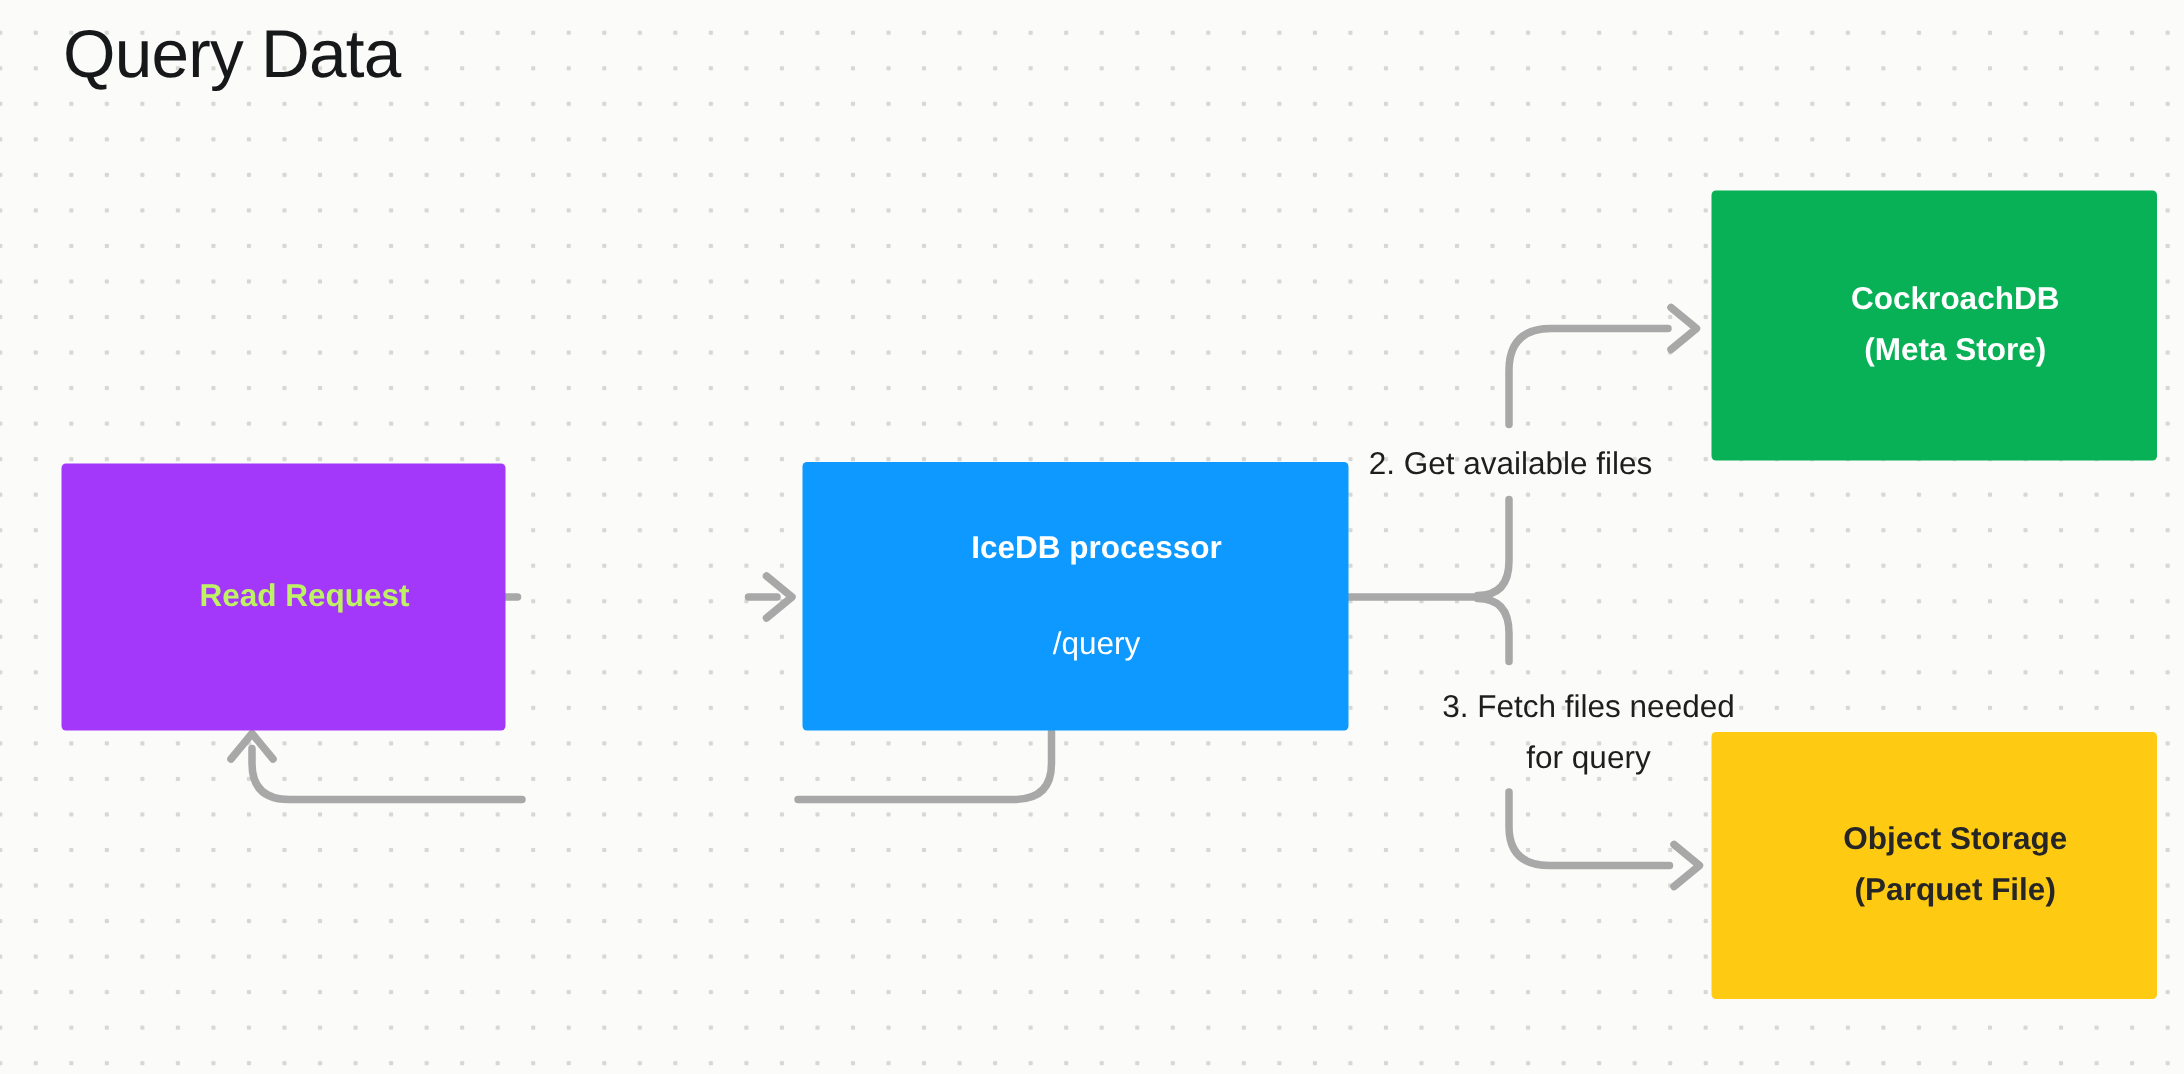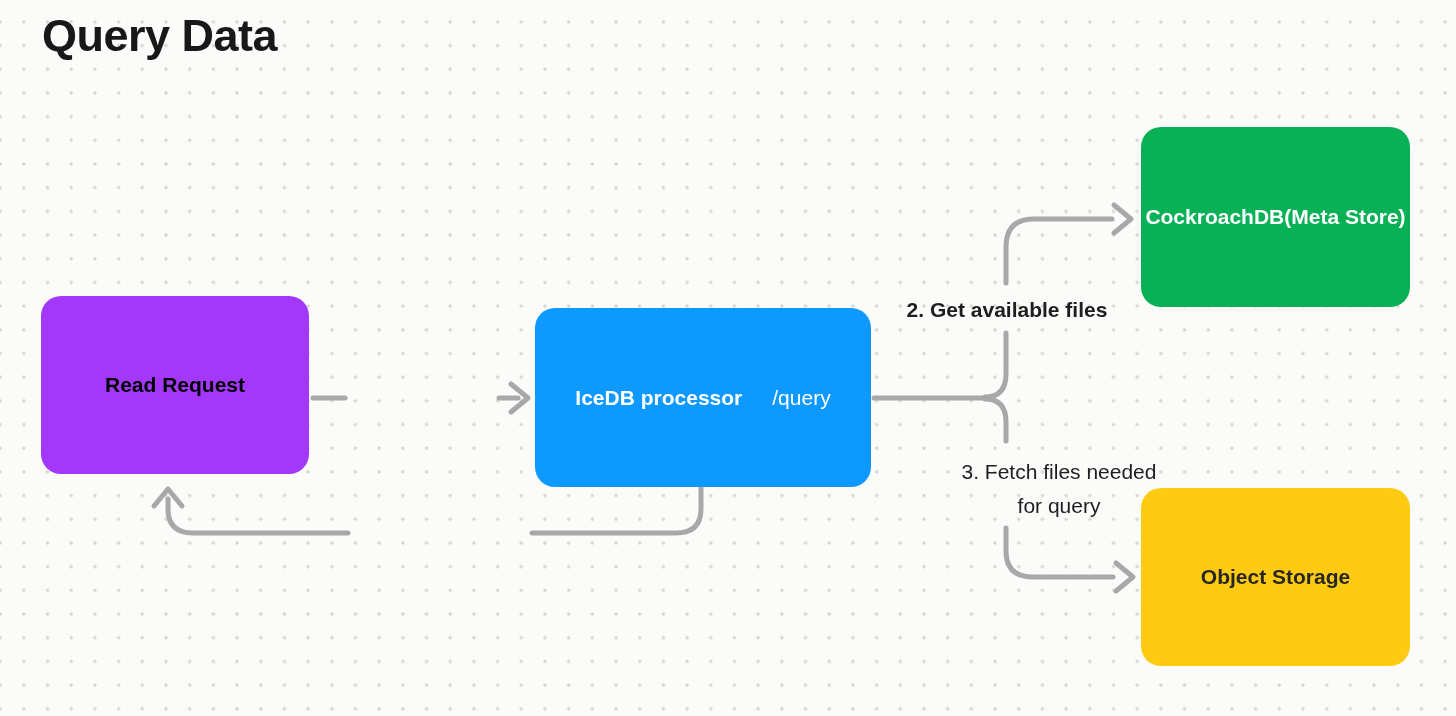--- a/index.html
+++ b/index.html
@@ -11,46 +11,46 @@
     position:relative;
     width:1456px;height:716px;
     overflow:hidden;
     background-color:#FBFBF9;
     background-image:radial-gradient(circle,#d7d7d4 1.5px,transparent 1.7px);
     background-size:23.7px 23.7px;
     background-position:12px 10px;
   }
   .title{
     position:absolute;left:42px;top:10px;
-    font-size:45px;font-weight:700;letter-spacing:-.5px;
+    font-size:45px;font-weight:400;letter-spacing:-.5px;
     color:#17181A;
   }
   .node{
     position:absolute;
-    border-radius:20px;
-    display:flex;
+    border-radius:3px;
+    display:flex;flex-direction:column;
     align-items:center;justify-content:center;
     text-align:center;
-    font-size:21px;font-weight:700;line-height:34px;
+    font-size:21px;font-weight:700;line-height:34px;padding-left:28px;
   }
   .node .regular{font-weight:400;}
-  .node-read    {left:41px;  top:296px; width:268px; height:178px; background:#A338FA; color:#000000;}
+  .node-read    {left:41px;  top:309px; width:268px; height:178px; background:#A338FA; color:#bef264;}
   .node-icedb   {left:535px; top:308px; width:336px; height:179px; background:#0D99FF; color:#FFFFFF;gap:30px;}
   .node-cockroach{left:1141px;top:127px; width:269px; height:180px; background:#09B156; color:#FFFFFF;}
   .node-storage {left:1141px;top:488px; width:269px; height:178px; background:#FFCB12; color:#262626;}
   .edge-label{
     position:absolute;
     transform:translate(-50%,-50%);
     font-size:21px;line-height:34px;
     color:#1E1E1E;
     text-align:center;
     white-space:nowrap;
   }
   .label-1{left:421px;top:399px;}
-  .label-2{left:1007px;top:310px;font-weight:bold;}
+  .label-2{left:1007px;top:310px;}
   .label-3{left:1059px;top:489px;}
   .label-4{left:440px;top:534px;}
   svg.wires{position:absolute;left:0;top:0;}
   svg.wires path{
     fill:none;stroke:#A8A8A8;stroke-width:5;
     stroke-linecap:round;stroke-linejoin:round;
   }
 </style>
 </head>
 <body>
@@ -89,20 +89,21 @@
     <span class="regular">/query</span>
   </div>
 
   <div class="node node-cockroach">
     <span>CockroachDB</span>
     <span>(Meta Store)</span>
   </div>
 
   <div class="node node-storage">
     <span>Object Storage</span>
+    <span>(Parquet File)</span>
   </div>
 
   <div class="edge-label label-2">2. Get available files</div>
   <div class="edge-label label-3">
     <div>3. Fetch files needed</div>
     <div>for query</div>
   </div>
 
 </div>
 

